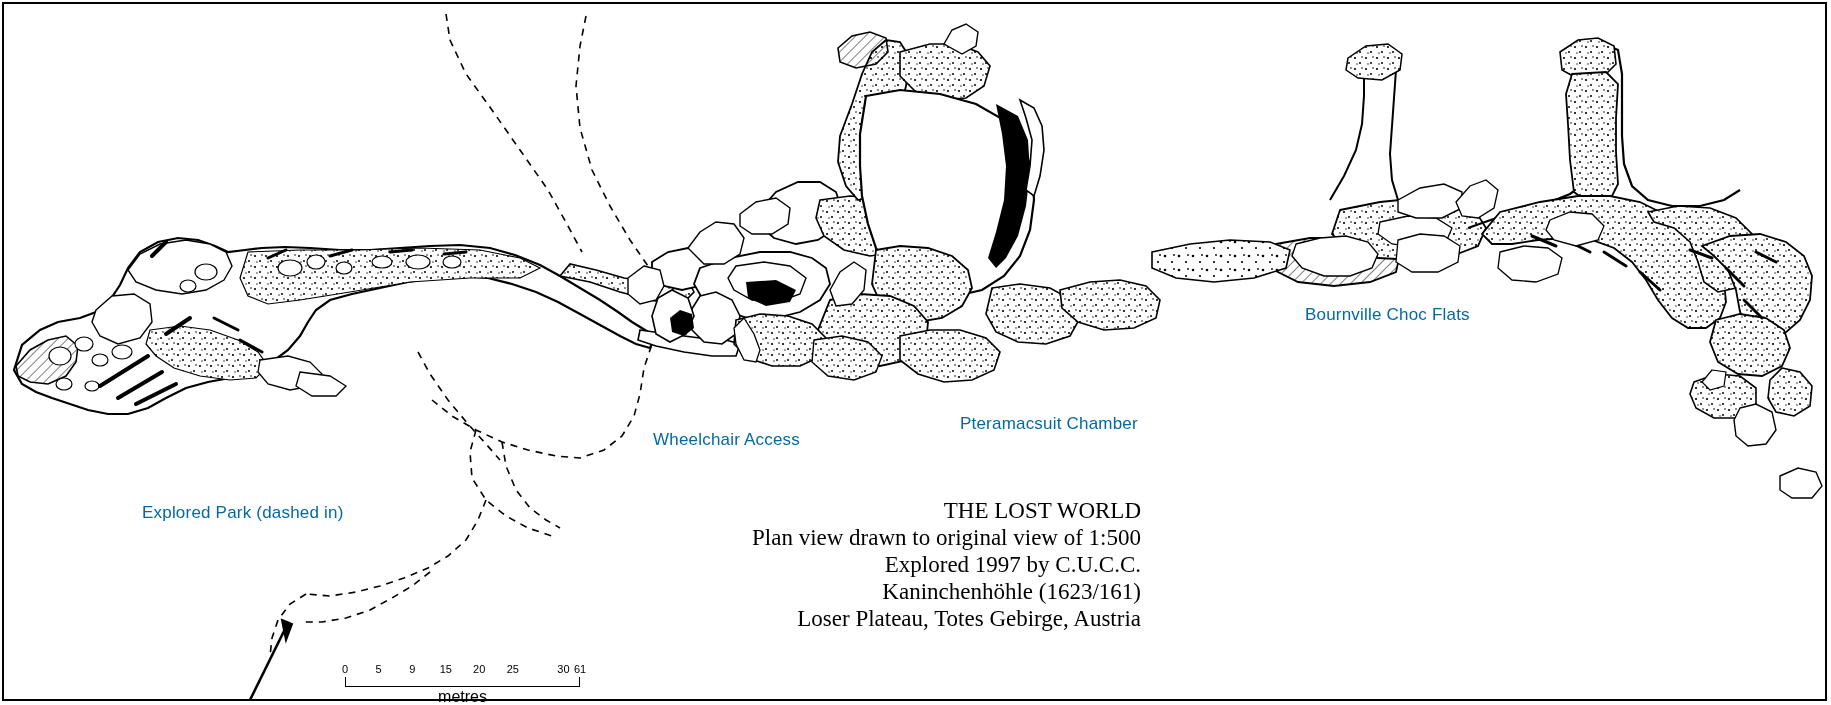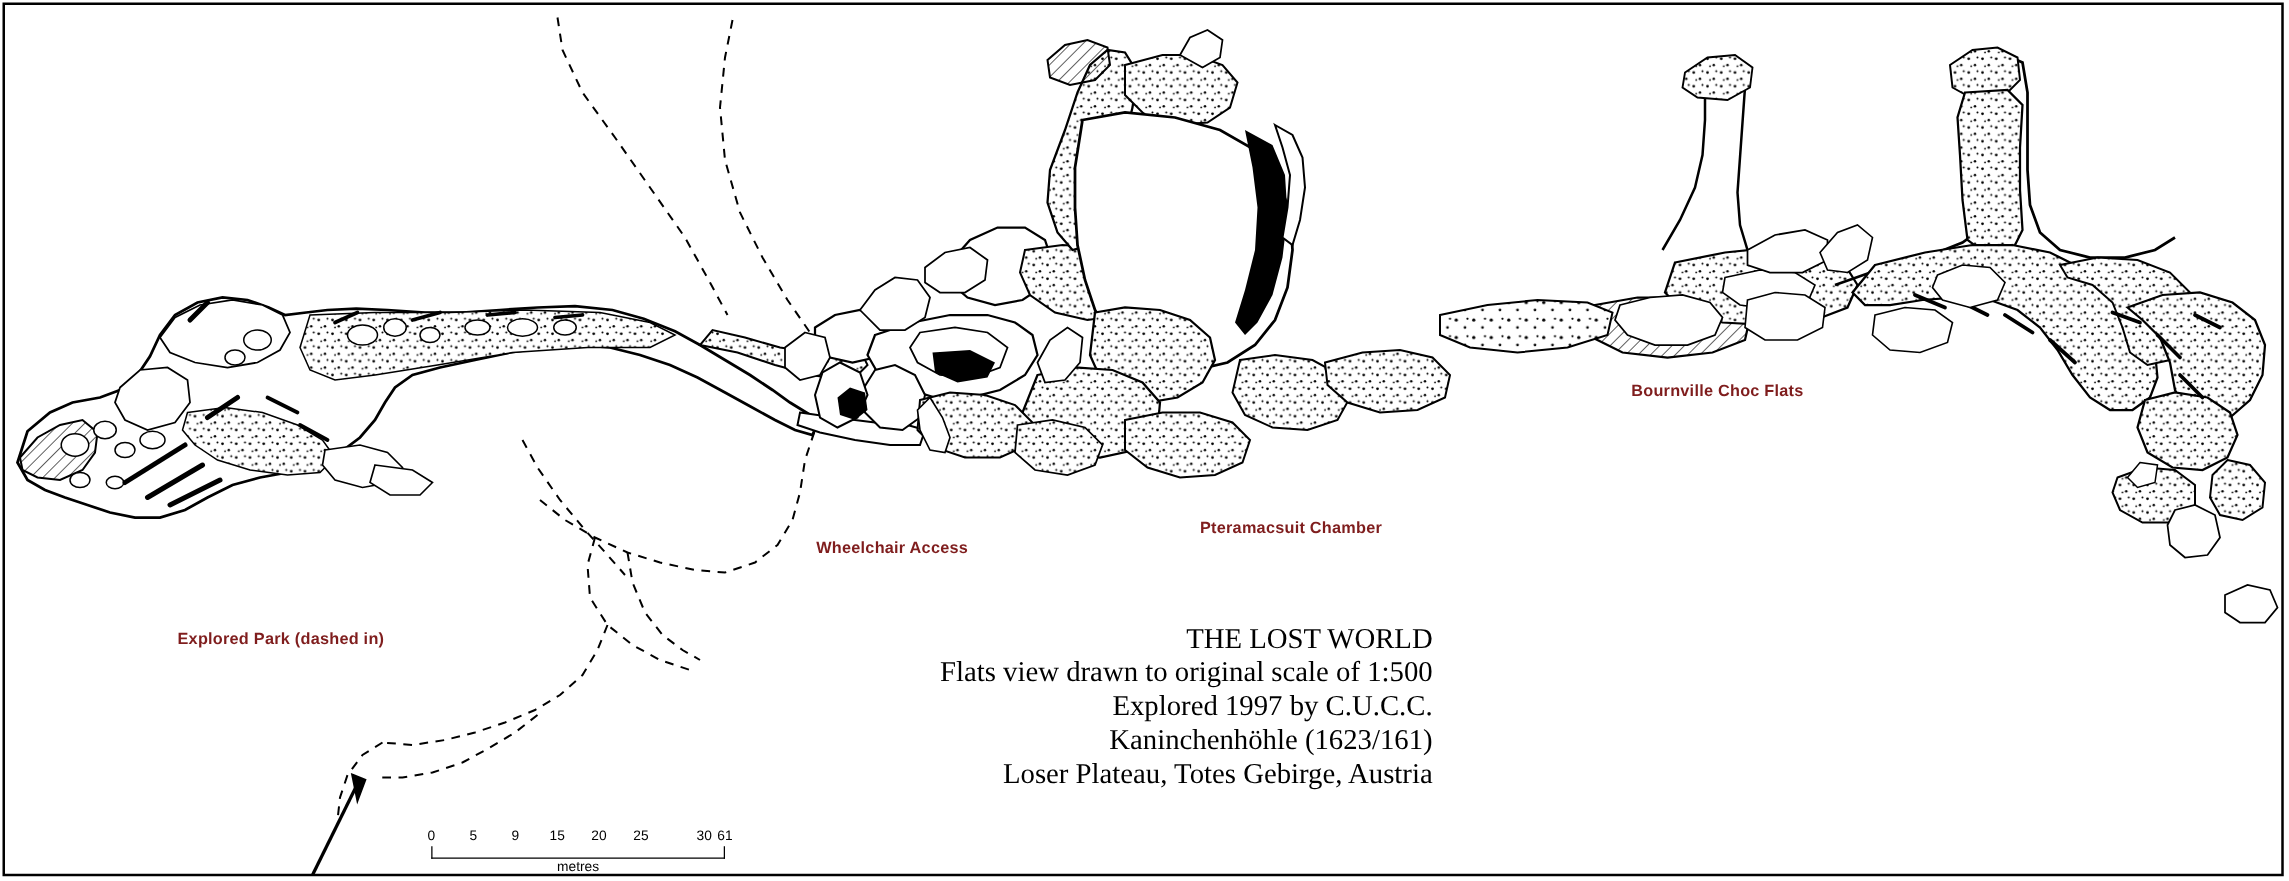--- a/index.html
+++ b/index.html
@@ -29,23 +29,23 @@
   #map-svg {
     position: absolute;
     left: 0;
     top: 0;
     width: 1831px;
     height: 705px;
   }
   .map-label {
     position: absolute;
     font-family: "Liberation Sans", sans-serif;
-    font-size: 13px;
-    font-weight: bold;
-    color: #7f1d1d;
+    font-size: 17px;
+    font-weight: normal;
+    color: #0369a1;
     white-space: nowrap;
     letter-spacing: 0.2px;
   }
   #title-block {
     position: absolute;
     left: 752px;
     top: 497px;
     font-family: "Liberation Serif", serif;
     color: #000;
   }
@@ -76,21 +76,21 @@
     position: relative;
     height: 10px;
     border-left: 1px solid #000;
     border-right: 1px solid #000;
     border-bottom: 1px solid #000;
     box-sizing: border-box;
   }
   #scale-unit {
     text-align: center;
     font-family: "Liberation Sans", sans-serif;
-    font-size: 11px;
+    font-size: 16px;
     margin-top: 1px;
   }
 </style>
 </head>
 <body>
 
 <div id="page">
 
   <div id="frame"></div>
 
@@ -362,21 +362,21 @@
     </g>
   </svg>
 
   <div class="map-label" style="left:142px; top:503px;">Explored Park (dashed in)</div>
   <div class="map-label" style="left:653px; top:430px;">Wheelchair Access</div>
   <div class="map-label" style="left:960px; top:397px;margin-top:17px;">Pteramacsuit Chamber</div>
   <div class="map-label" style="left:1305px; top:305px;">Bournville Choc Flats</div>
 
   <div id="title-block">
     <div class="tline">THE LOST WORLD</div>
-    <div class="tline">Flats view drawn to original scale of 1:500</div>
+    <div class="tline">Plan view drawn to original view of 1:500</div>
     <div class="tline">Explored 1997 by C.U.C.C.</div>
     <div class="tline">Kaninchenhöhle (1623/161)</div>
     <div class="tline">Loser Plateau, Totes Gebirge, Austria</div>
   </div>
 
   <div id="scale-bar">
     <div id="scale-ticks">
       <span style="left:0%;">0</span>
       <span style="left:14.3%;">5</span>
       <span style="left:28.6%;">9</span>

